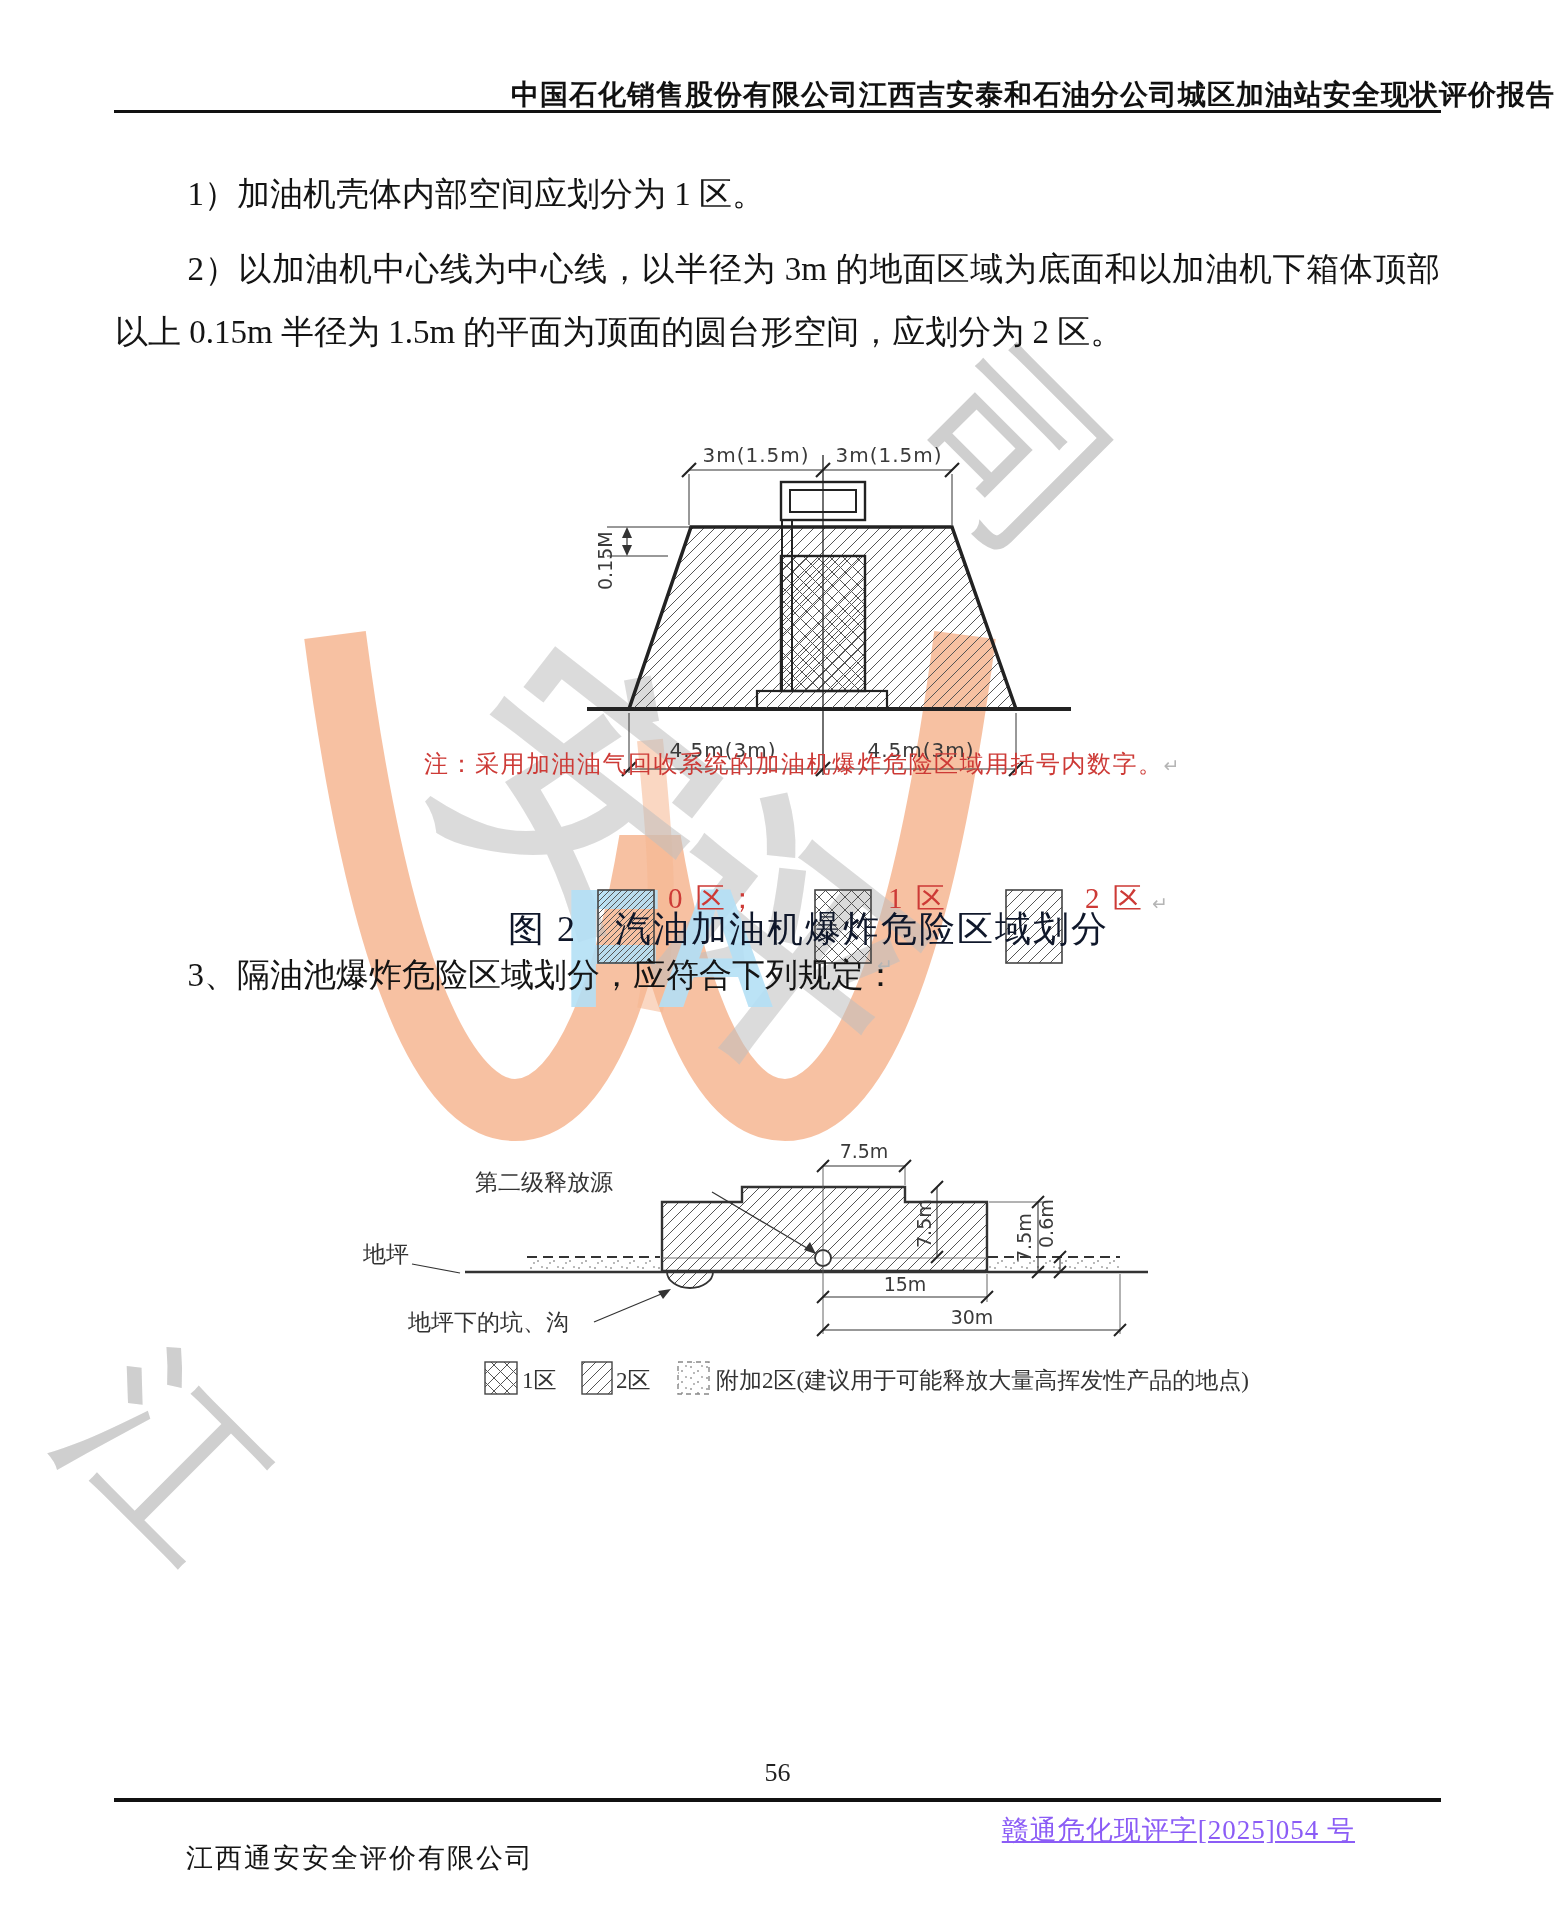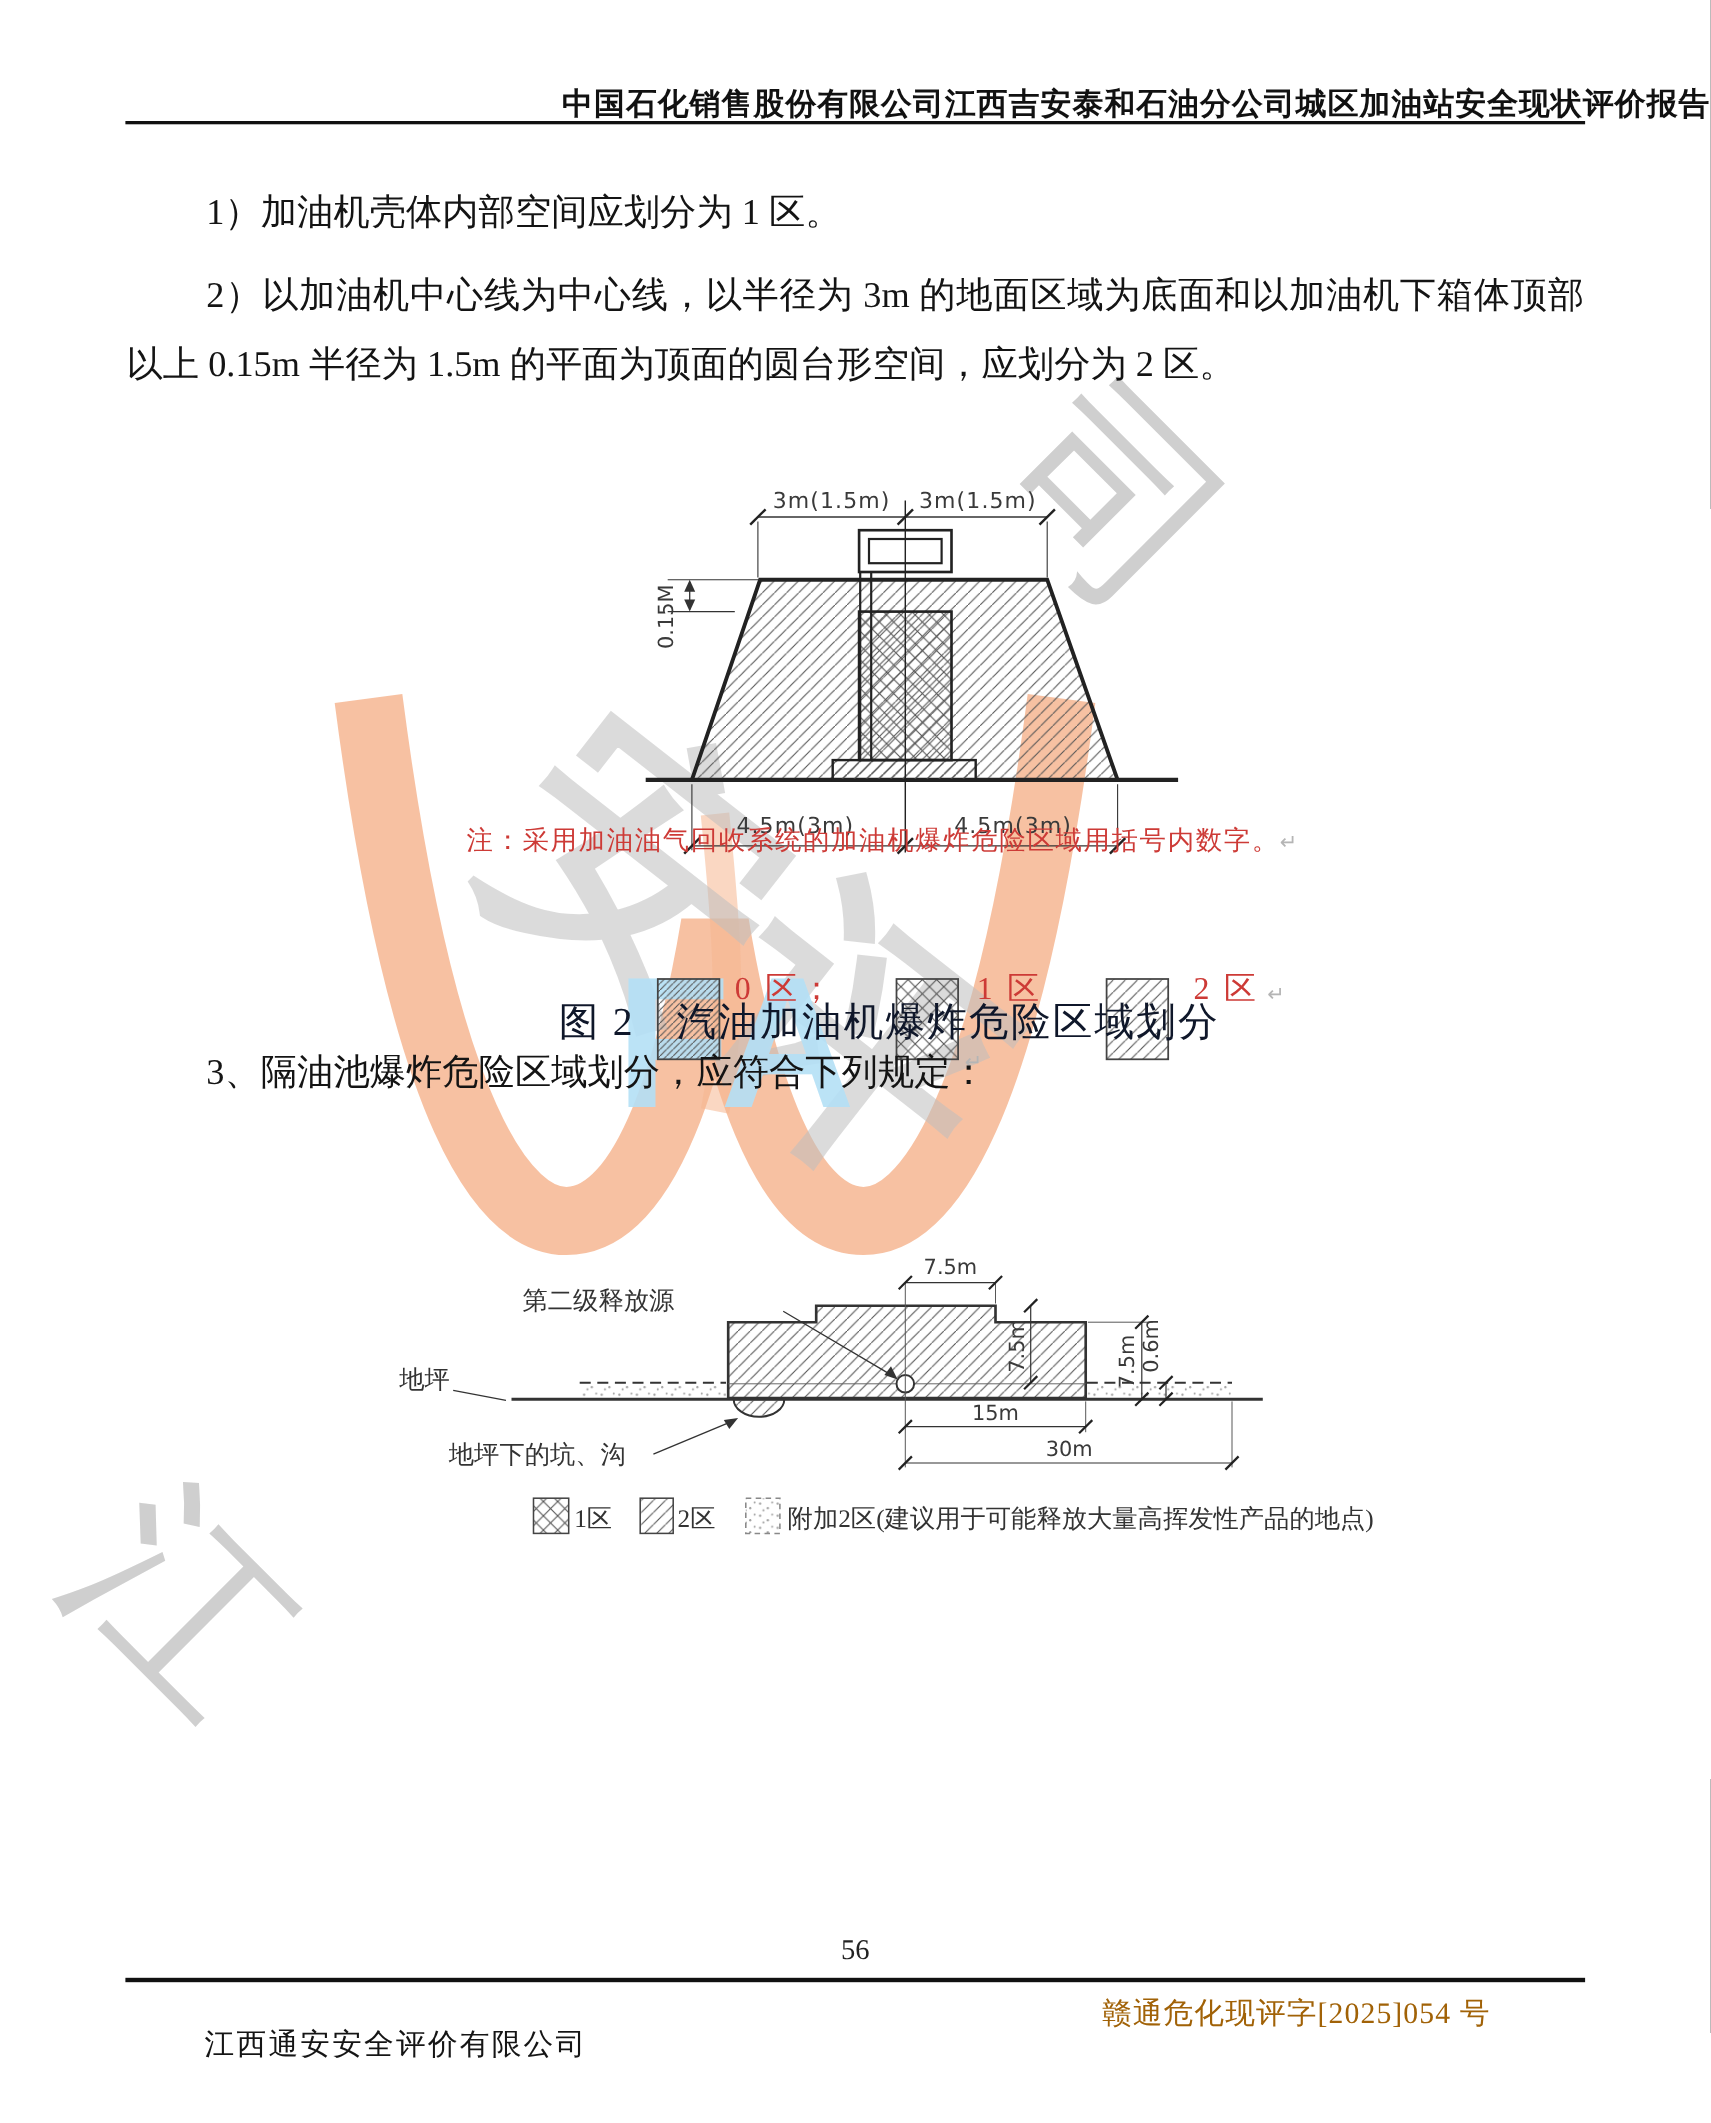--- a/index.html
+++ b/index.html
@@ -34,21 +34,21 @@
     position:absolute;left:424px;top:748px;
     font-size:24px;letter-spacing:1.5px;color:#cd3a36;white-space:nowrap;
   }
   .ret{color:#b5b5b5;font-size:19px;font-family:"DejaVu Sans",sans-serif;}
   .caption{
     position:absolute;top:905px;left:0;width:100%;text-align:center;
     font-size:36px;color:#0f172a;letter-spacing:2px;margin-left:31px;
   }
   .pgnum{position:absolute;top:1758px;left:0;width:100%;text-align:center;font-size:26px;color:#222;}
   .foot-left{position:absolute;top:1812px;left:186px;font-size:27px;color:#151515;letter-spacing:2px;margin-top:28px;}
-  .foot-right{position:absolute;top:1812px;right:200px;font-size:27px;color:#a16207;letter-spacing:1px;}
+  .foot-right{position:absolute;top:1812px;right:200px;font-size:27px;color:#8b5cf6;letter-spacing:1px;text-decoration:underline;}
   svg{overflow:visible;}
   .dimtxt{font-family:"DejaVu Sans",sans-serif;font-size:20px;fill:#3a3a3a;letter-spacing:1px;}
   .dimtxt2{font-family:"DejaVu Sans",sans-serif;font-size:19px;fill:#3a3a3a;}
   .figlabel{font-family:"Liberation Serif",serif;font-size:23px;fill:#333;}
   .legendred{font-family:"Liberation Serif",serif;font-size:29px;fill:#cd3a36;letter-spacing:3px;}
   .retsvg{font-family:"DejaVu Sans",sans-serif;font-size:19px;fill:#b5b5b5;}
 </style>
 </head>
 <body>
 

